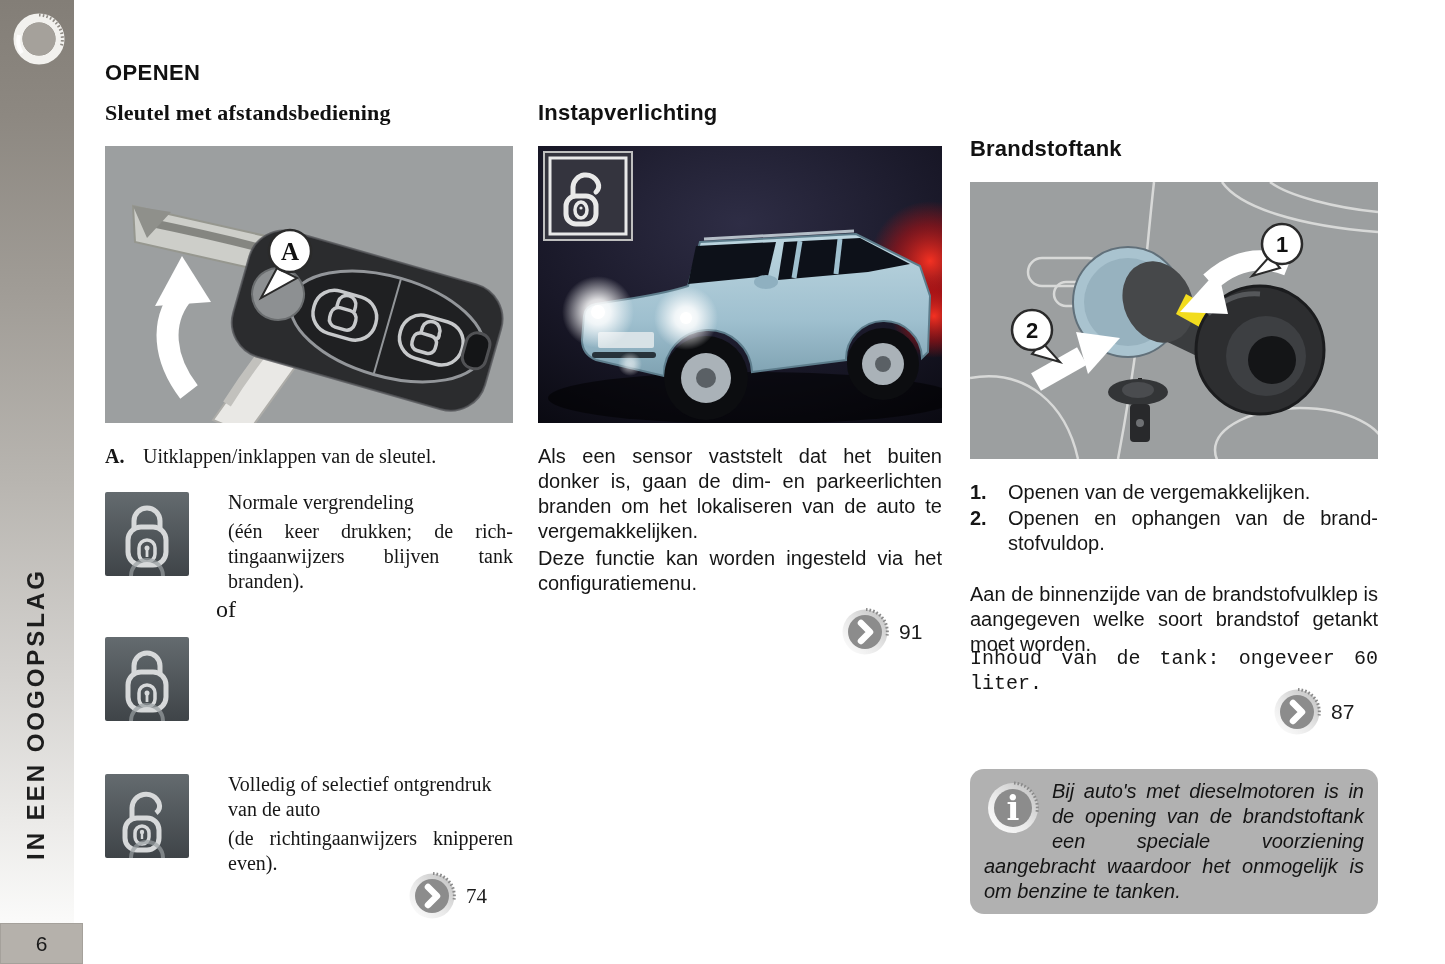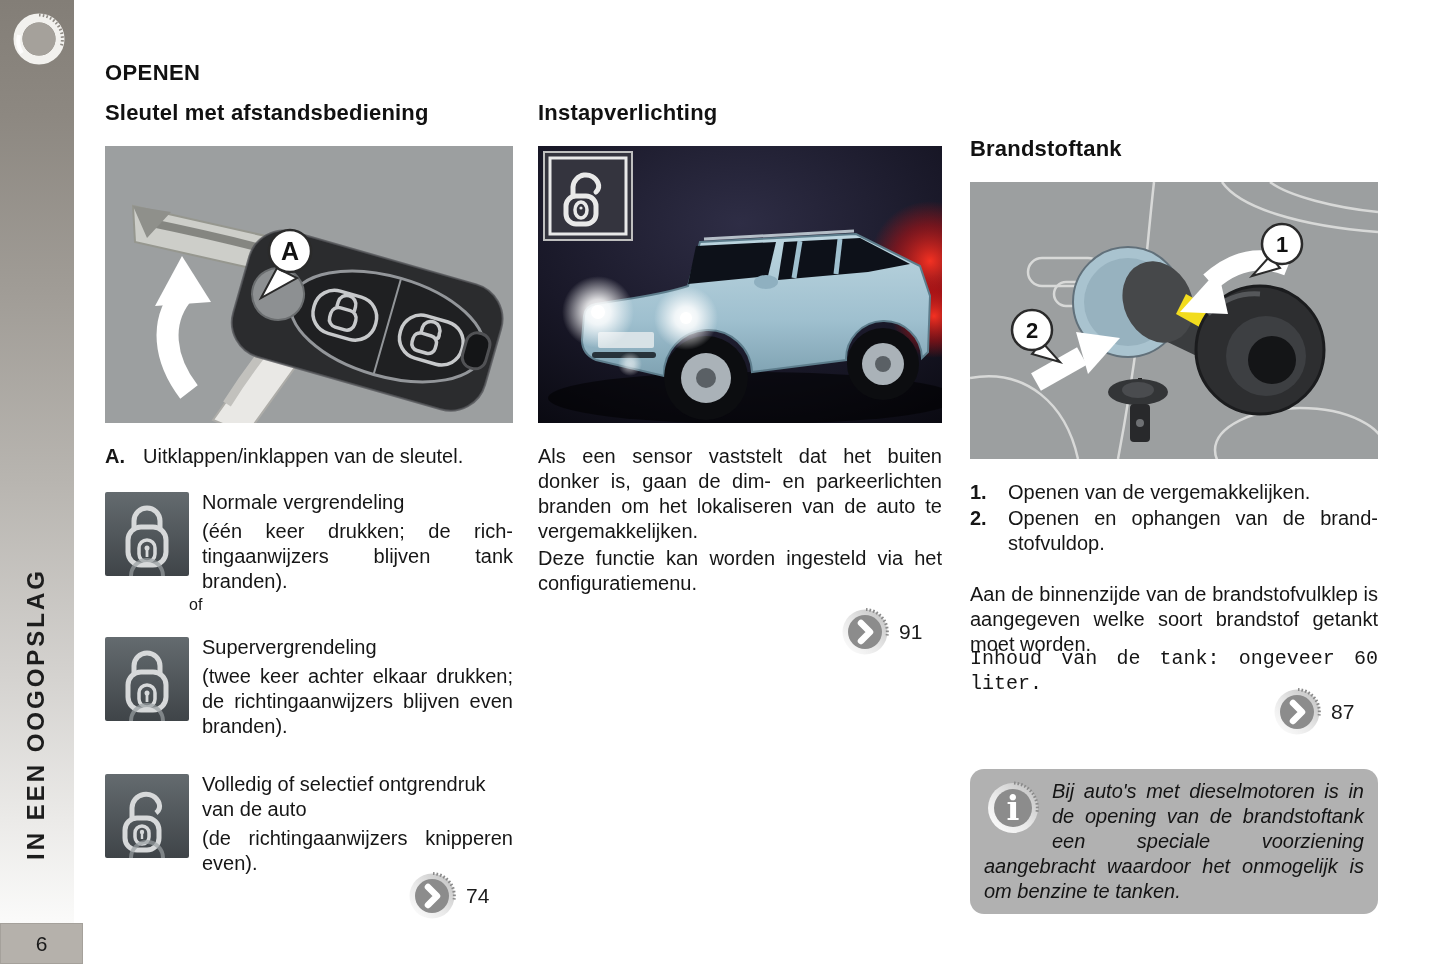--- a/index.html
+++ b/index.html
@@ -31,40 +31,40 @@
   
   .title {
     position:absolute; left:105px; top:60px;
     font-size:22px; font-weight:bold; letter-spacing:0.4px; color:#111;
   }
   .col { position:absolute; top:100px; height:864px; }
   .col-heading {
     position:absolute; left:0; top:0; white-space:nowrap;
     font-size:22px; font-weight:bold; letter-spacing:0.2px; color:#111;
   }
-  .col1 { left:105px; width:408px; }
+  .col1 { left:105px; width:408px;font-family:Liberation Serif, serif; }
   .col2 { left:538px; width:404px; }
   .col3 { left:970px; width:408px;margin-top:36px; }
 
   .figure { position:absolute; left:0; top:46px; width:100%; height:277px; overflow:hidden; }
   .figure svg { display:block; width:100%; height:100%; }
 
   .body-text { font-size:20px; line-height:25px; text-align:justify; }
   .marker { font-weight:bold; width:38px; flex:none; }
   .flexrow { display:flex; }
 
   .itemA { position:absolute; top:344px; left:0; width:100%; }
 
-  .lockrow { position:absolute; left:0; width:100%; }
+  .lockrow { position:absolute; left:0; width:100%;padding-left:26px; }
   .lock-icon { position:absolute; left:0; top:2px; width:84px; height:84px; }
   .lock-text { margin-left:97px; }
   .lock-title { font-size:20px; line-height:25px; margin-bottom:4px; }
   .lock-desc { font-size:20px; line-height:25px; text-align:justify; }
 
-  .or { position:absolute; left:84px; top:496px; font-size:16px; }
+  .or { position:absolute; left:111px; top:496px; font-size:24px; }
 
   .refrow { position:absolute; left:303px; display:flex; align-items:center; }
   .ref-chip { width:48px; height:48px; flex:none; }
   .ref-label { font-size:21px; margin-left:10px; color:#1c1c1c; }
 
   .c1-row1 { top:390px; } .c1-row2 { top:535px; } .c1-row3 { top:672px; }
   .c1-ref { top:772px; }
 
   .c2-para1 { position:absolute; left:0; top:344px; width:100%; }
   .c2-para2 { position:absolute; left:0; top:446px; width:100%; }
@@ -218,24 +218,20 @@
         <rect width="84" height="84" rx="2" fill="url(#tileG)"></rect>
         <g stroke="#d7d9da" fill="none" stroke-width="5" stroke-linejoin="round">
           <path d="M 29 36 v -7 a 13 13 0 0 1 26 0 v 7"></path>
           <rect x="23" y="35" width="38" height="38" rx="13"></rect>
         </g>
         <rect x="34" y="48" width="16" height="22" rx="8" stroke="#d7d9da" stroke-width="3.5" fill="none"></rect>
         <circle cx="42" cy="56" r="2.5" fill="#d7d9da"></circle>
         <rect x="40.6" y="56" width="2.8" height="9" fill="#d7d9da"></rect>
         <path d="M 26 84 a 16 16 0 0 1 32 0" fill="none" stroke="#9aa0a3" stroke-width="4" opacity="0.7"></path>
       </svg>
-      <div class="lock-text">
-        <div class="lock-title">Supervergrendeling</div>
-        <div class="lock-desc">(twee keer achter elkaar druk­ken; de richtingaanwijzers blij­ven even branden).</div>
-      </div>
     </div>
 
     <div class="lockrow c1-row3">
       <svg class="lock-icon" viewBox="0 0 84 84">
         <rect width="84" height="84" rx="2" fill="url(#tileG)"></rect>
         <g stroke="#d7d9da" fill="none" stroke-width="5" stroke-linejoin="round">
           <rect x="20" y="44" width="34" height="32" rx="12"></rect>
           <path d="M 27 44 v -10 a 14 14 0 0 1 27 -5 a 9 9 0 0 1 -3 10"></path>
         </g>
         <rect x="30" y="52" width="14" height="18" rx="7" stroke="#d7d9da" stroke-width="3.5" fill="none"></rect>

